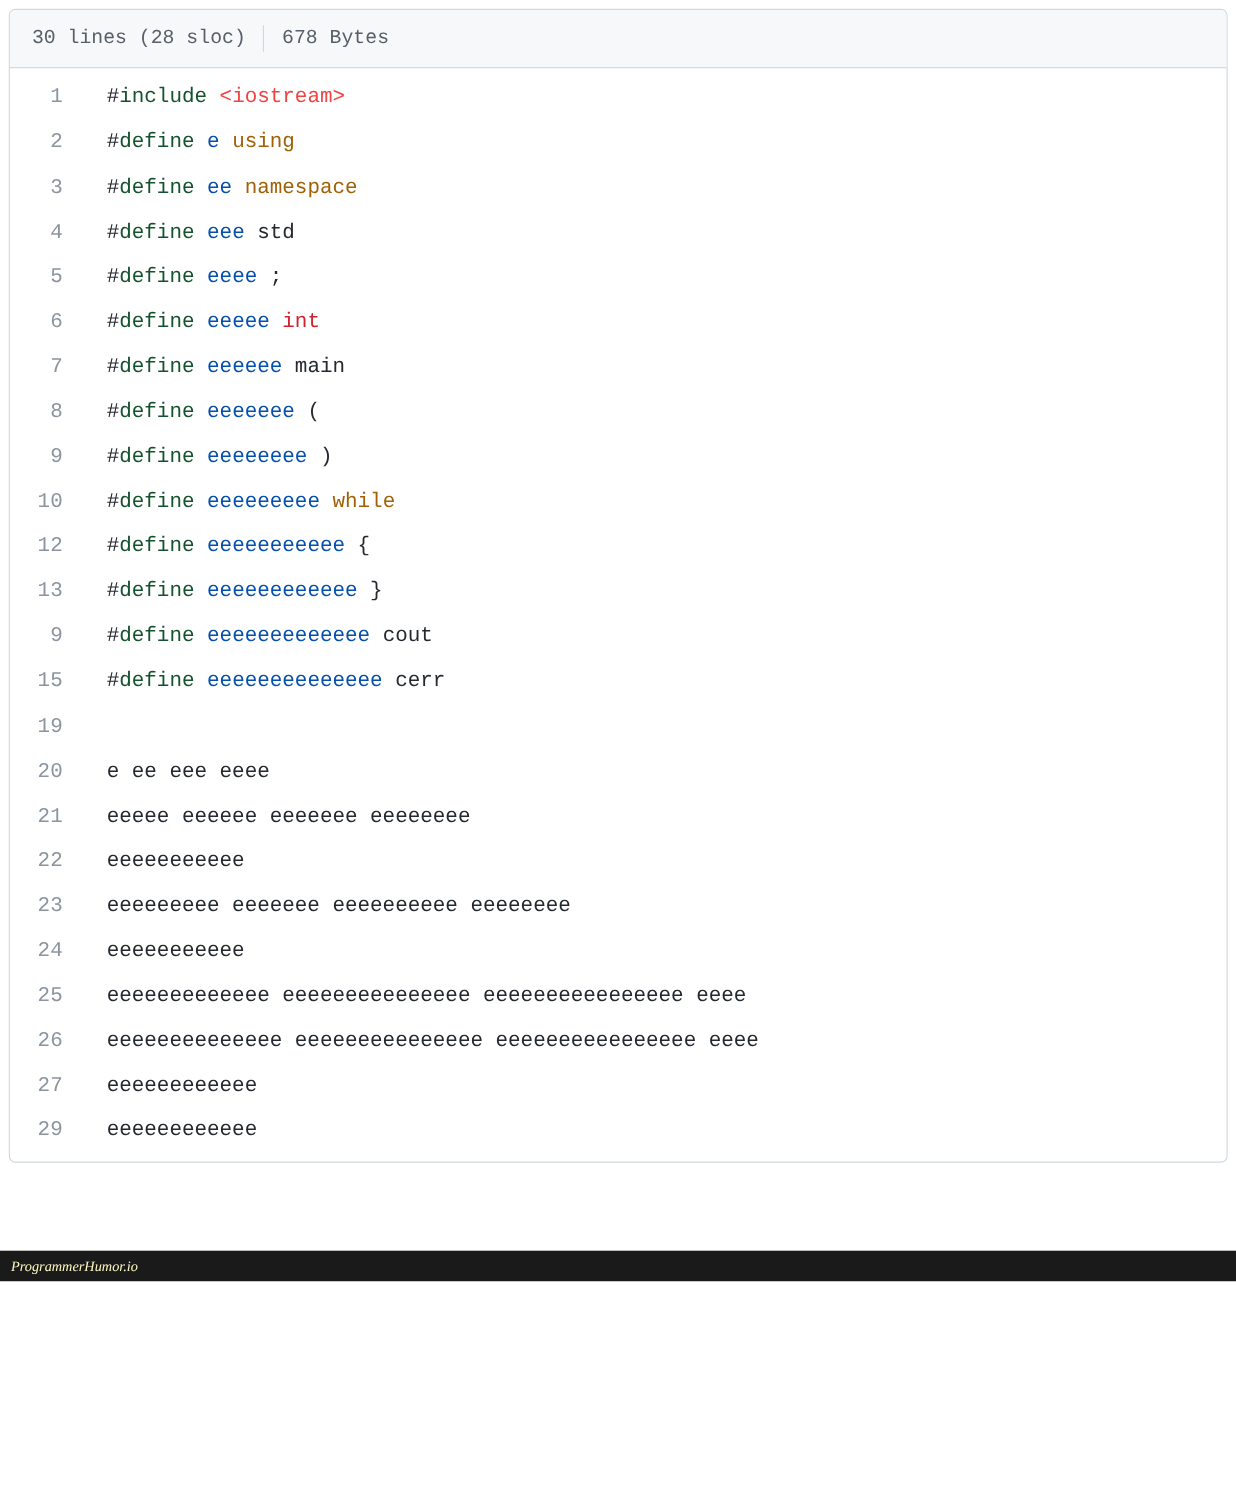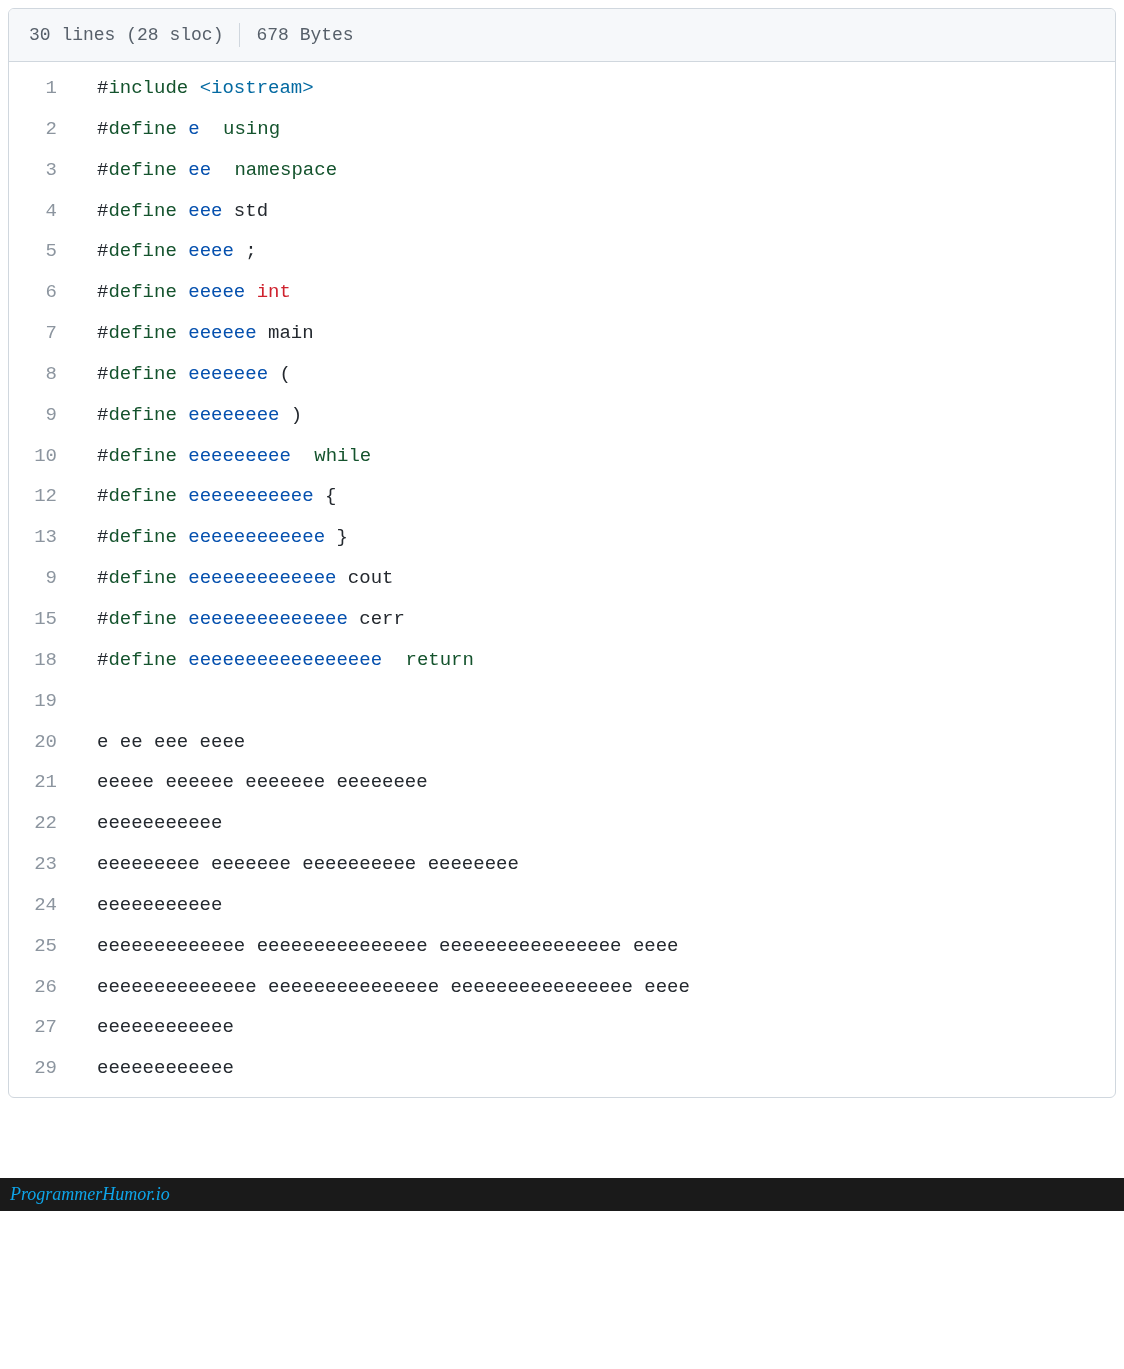--- a/index.html
+++ b/index.html
@@ -50,31 +50,31 @@
       color: #8c959f;
       user-select: none;
       flex-shrink: 0;
     }
     .line-content {
       padding-left: 16px;
       flex: 1;
     }
     .tok-pre { color: #14532d; }
     .tok-prename { color: #0550ae; }
-    .tok-header { color: #0369a1; }
-    .tok-keyword { color: #14532d; margin-left: 12px; }
+    .tok-header { color: #ef4444; }
+    .tok-keyword { color: #a16207; }
     .tok-type { color: #cf222e; margin-top: 18px; }
     .tok-bool { color: #0550ae; }
     .tok-char { color: #0a3069; }
     .tok-plain { color: #24292f; }
     .footer-bar {
       background: #1a1a1a;
-      color: #0ea5e9;
+      color: #fef9c3;
       font-style: italic;
-      font-size: 18px;
+      font-size: 13px;
       padding: 6px 10px;
       margin-top: 80px;
       font-family: Georgia, serif;
     }
   </style>
 </head>
 <body>
 
 <div class="file-container">
   <div class="file-header">
@@ -90,21 +90,20 @@
       <div class="code-line"><span class="line-num">5</span><span class="line-content"><span class="tok-plain">#</span><span class="tok-pre">define</span><span class="tok-plain"> </span><span class="tok-prename">eeee</span><span class="tok-plain"> ;</span></span></div>
       <div class="code-line"><span class="line-num">6</span><span class="line-content"><span class="tok-plain">#</span><span class="tok-pre">define</span><span class="tok-plain"> </span><span class="tok-prename">eeeee</span><span class="tok-plain"> </span><span class="tok-type">int</span></span></div>
       <div class="code-line"><span class="line-num">7</span><span class="line-content"><span class="tok-plain">#</span><span class="tok-pre">define</span><span class="tok-plain"> </span><span class="tok-prename">eeeeee</span><span class="tok-plain"> main</span></span></div>
       <div class="code-line"><span class="line-num">8</span><span class="line-content"><span class="tok-plain">#</span><span class="tok-pre">define</span><span class="tok-plain"> </span><span class="tok-prename">eeeeeee</span><span class="tok-plain"> (</span></span></div>
       <div class="code-line"><span class="line-num">9</span><span class="line-content"><span class="tok-plain">#</span><span class="tok-pre">define</span><span class="tok-plain"> </span><span class="tok-prename">eeeeeeee</span><span class="tok-plain"> )</span></span></div>
       <div class="code-line"><span class="line-num">10</span><span class="line-content"><span class="tok-plain">#</span><span class="tok-pre">define</span><span class="tok-plain"> </span><span class="tok-prename">eeeeeeeee</span><span class="tok-plain"> </span><span class="tok-keyword">while</span></span></div>
       <div class="code-line"><span class="line-num">12</span><span class="line-content"><span class="tok-plain">#</span><span class="tok-pre">define</span><span class="tok-plain"> </span><span class="tok-prename">eeeeeeeeeee</span><span class="tok-plain"> {</span></span></div>
       <div class="code-line"><span class="line-num">13</span><span class="line-content"><span class="tok-plain">#</span><span class="tok-pre">define</span><span class="tok-plain"> </span><span class="tok-prename">eeeeeeeeeeee</span><span class="tok-plain"> }</span></span></div>
       <div class="code-line"><span class="line-num">9</span><span class="line-content"><span class="tok-plain">#</span><span class="tok-pre">define</span><span class="tok-plain"> </span><span class="tok-prename">eeeeeeeeeeeee</span><span class="tok-plain"> cout</span></span></div>
       <div class="code-line"><span class="line-num">15</span><span class="line-content"><span class="tok-plain">#</span><span class="tok-pre">define</span><span class="tok-plain"> </span><span class="tok-prename">eeeeeeeeeeeeee</span><span class="tok-plain"> cerr</span></span></div>
-      <div class="code-line"><span class="line-num">18</span><span class="line-content"><span class="tok-plain">#</span><span class="tok-pre">define</span><span class="tok-plain"> </span><span class="tok-prename">eeeeeeeeeeeeeeeee</span><span class="tok-plain"> </span><span class="tok-keyword">return</span></span></div>
       <div class="code-line"><span class="line-num">19</span><span class="line-content"><span class="tok-plain"></span></span></div>
       <div class="code-line"><span class="line-num">20</span><span class="line-content"><span class="tok-plain">e ee eee eeee</span></span></div>
       <div class="code-line"><span class="line-num">21</span><span class="line-content"><span class="tok-plain">eeeee eeeeee eeeeeee eeeeeeee</span></span></div>
       <div class="code-line"><span class="line-num">22</span><span class="line-content"><span class="tok-plain">eeeeeeeeeee</span></span></div>
       <div class="code-line"><span class="line-num">23</span><span class="line-content"><span class="tok-plain">eeeeeeeee eeeeeee eeeeeeeeee eeeeeeee</span></span></div>
       <div class="code-line"><span class="line-num">24</span><span class="line-content"><span class="tok-plain">eeeeeeeeeee</span></span></div>
       <div class="code-line"><span class="line-num">25</span><span class="line-content"><span class="tok-plain">eeeeeeeeeeeee eeeeeeeeeeeeeee eeeeeeeeeeeeeeee eeee</span></span></div>
       <div class="code-line"><span class="line-num">26</span><span class="line-content"><span class="tok-plain">eeeeeeeeeeeeee eeeeeeeeeeeeeee eeeeeeeeeeeeeeee eeee</span></span></div>
       <div class="code-line"><span class="line-num">27</span><span class="line-content"><span class="tok-plain">eeeeeeeeeeee</span></span></div>
       <div class="code-line"><span class="line-num">29</span><span class="line-content"><span class="tok-plain">eeeeeeeeeeee</span></span></div>

